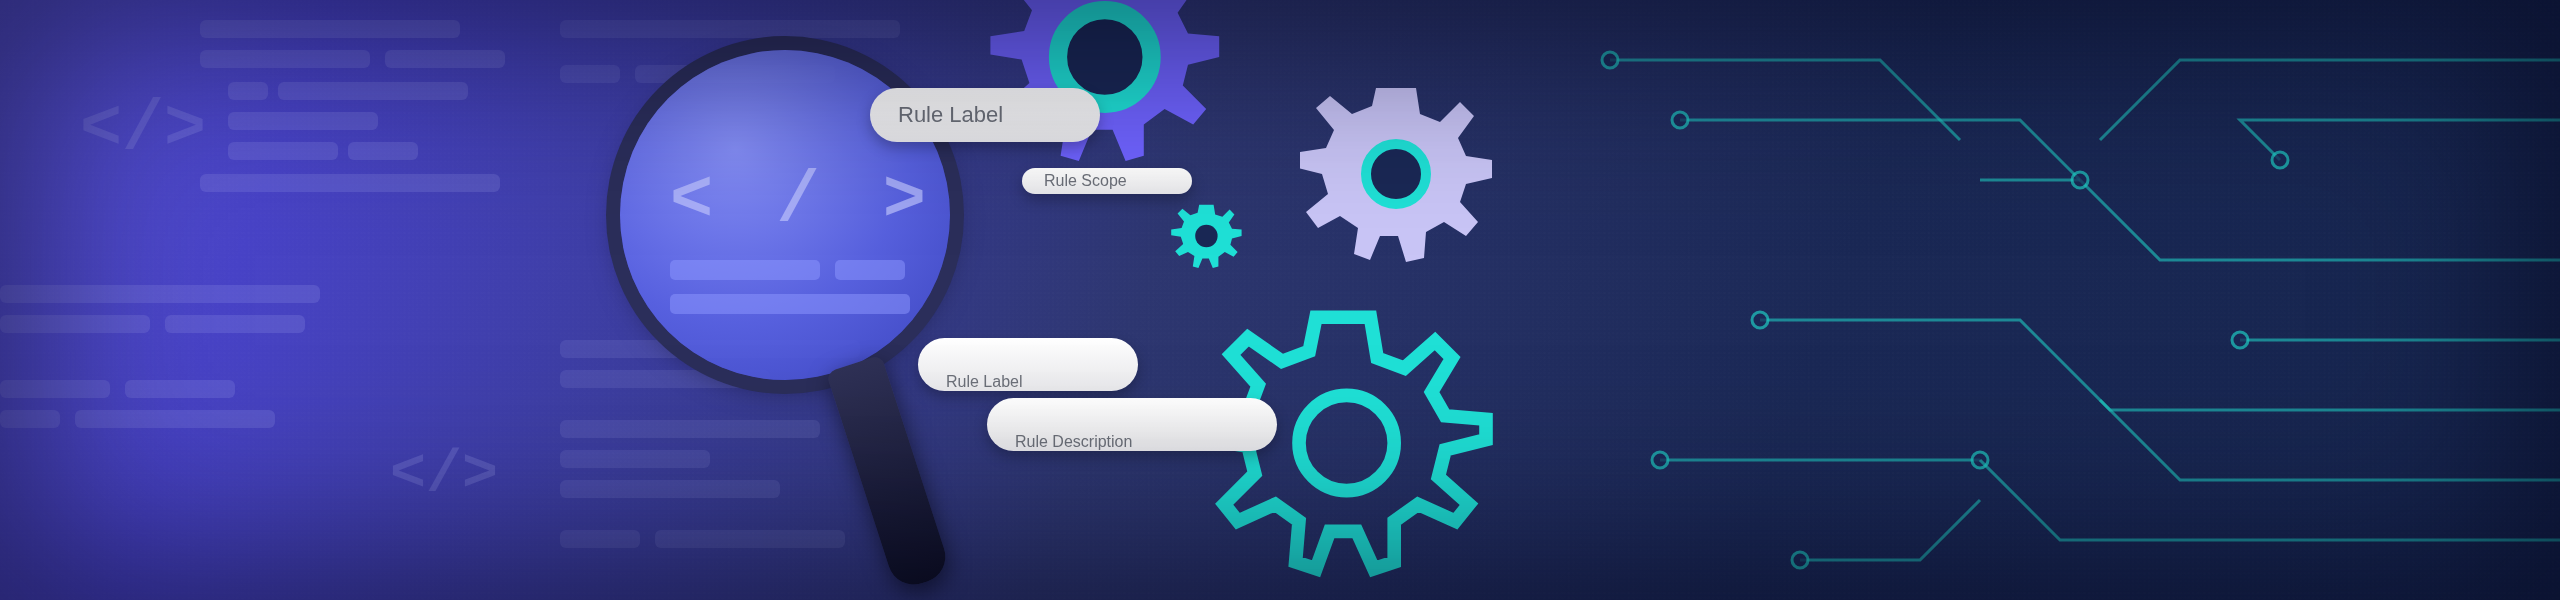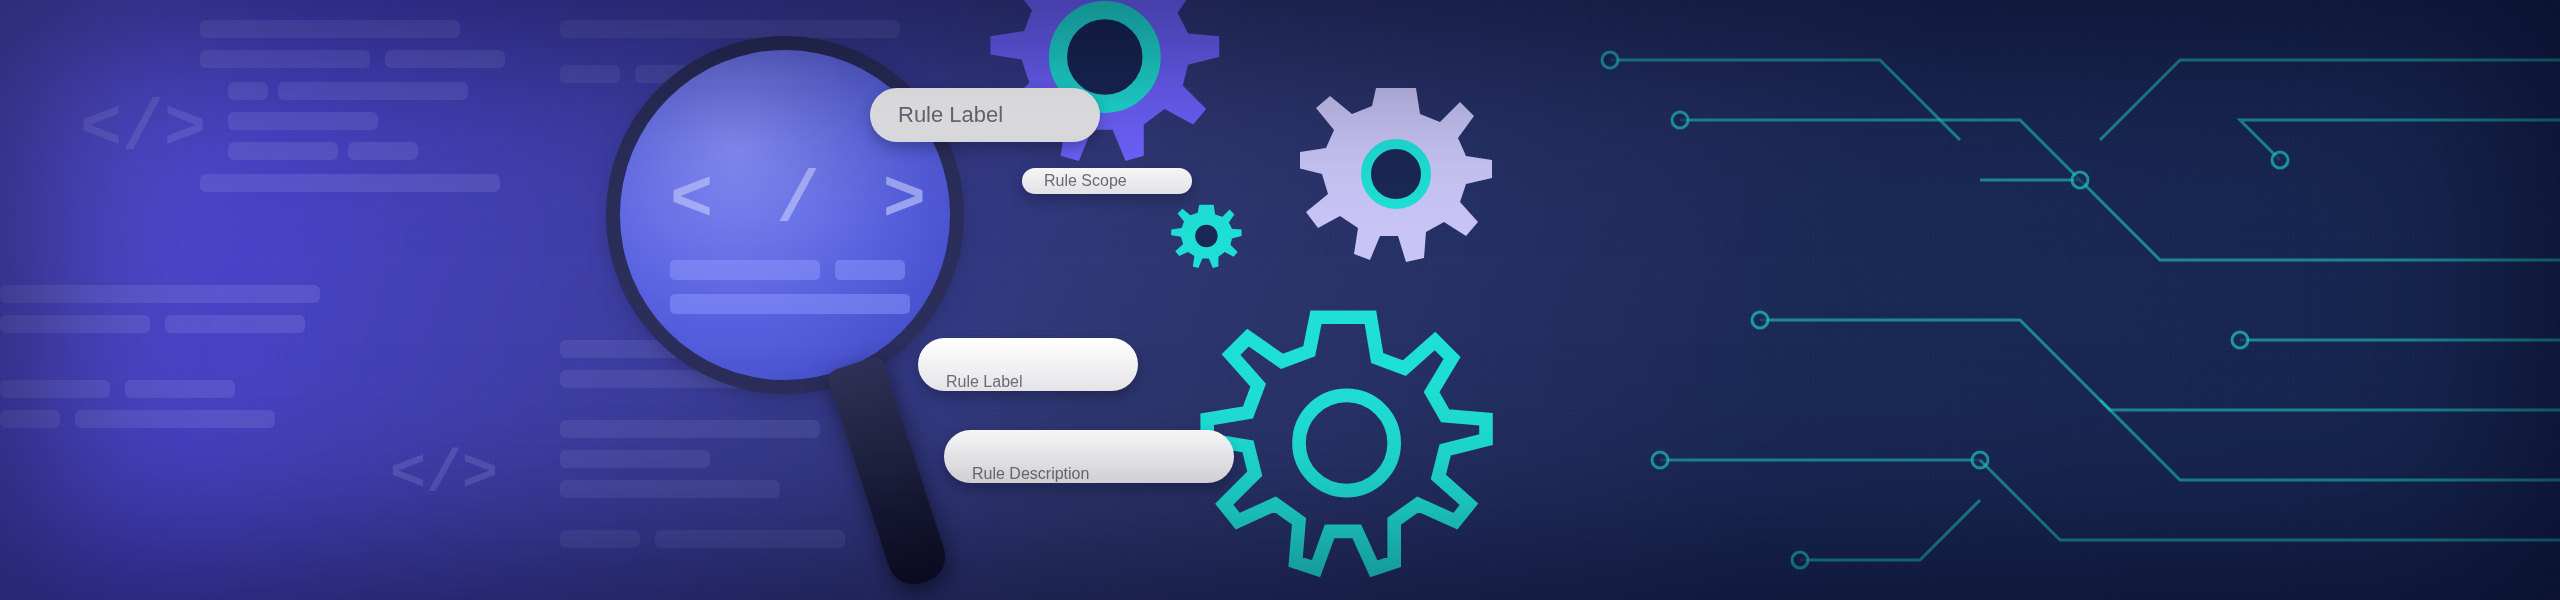--- a/index.html
+++ b/index.html
@@ -190,17 +190,17 @@
 
 <div class="pill lg" style="left:870px; top:88px; width:230px;">
   <span>Rule Label</span>
 </div>
 <div class="pill sm" style="left:1022px; top:168px; width:170px;">
   <span>Rule Scope</span>
 </div>
 <div class="pill md" style="left:918px; top:338px; width:220px;">
   <span>Rule Label</span>
 </div>
-<div class="pill md" style="left:944px; top:398px; width:290px;margin-top:32px;">
+<div class="pill md" style="left:987px; top:398px; width:290px;">
   <span>Rule Description</span>
 </div>
 
 <div class="vignette"></div>
 
 </body></html>

